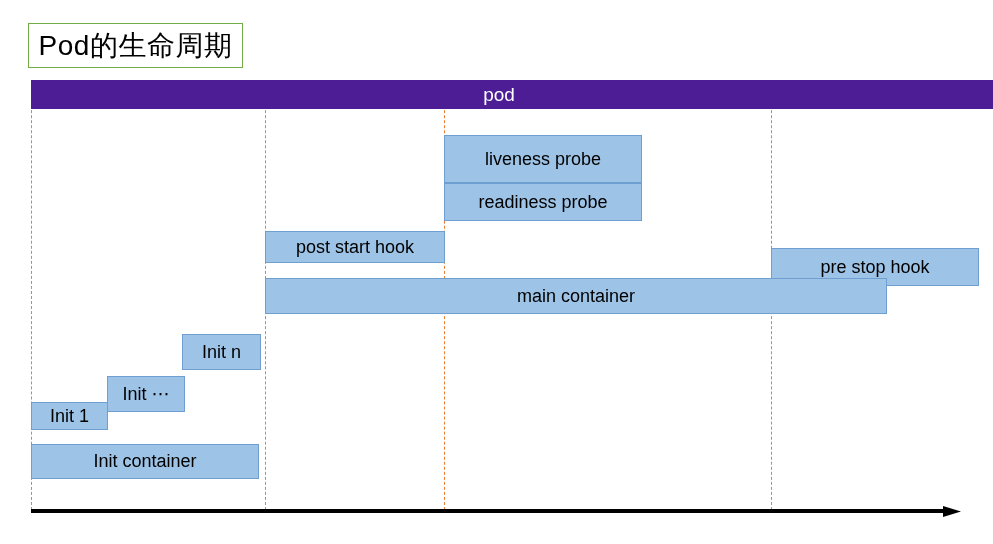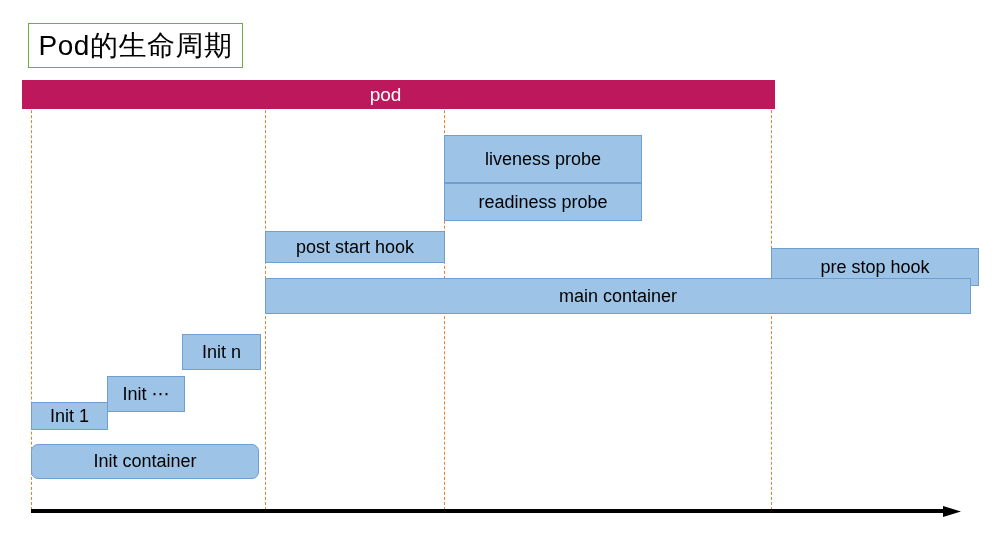--- a/index.html
+++ b/index.html
@@ -34,25 +34,25 @@
     justify-content: center;
     font-size: 28px;
     color: #000000;
     letter-spacing: 0.5px;
     z-index: 6;
   }
 
   
   .pod-bar {
     position: absolute;
-    left: 22px;
+    left: 31px;
     top: 80px;
-    width: 753px;
+    width: 962px;
     height: 29px;
-    background: #be185d;
+    background: #4c1d95;
     display: flex;
     align-items: center;
     justify-content: center;
     font-size: 19px;
     color: #ffffff;
     z-index: 4;
   }
   .pod-bar .pod-label {
     position: relative;
     left: -13px;
@@ -120,37 +120,37 @@
   </div>
 
   <div class="bbox" style="left:265px; top:231px; width:180px; height:32px;">
     <span>post start hook</span>
   </div>
 
   <div class="bbox" style="left:771px; top:248px; width:208px; height:38px;">
     <span>pre stop hook</span>
   </div>
 
-  <div class="bbox" style="left:265px; top:278px; width:706px; height:36px;">
+  <div class="bbox" style="left:265px; top:278px; width:622px; height:36px;">
     <span>main container</span>
   </div>
 
   <div class="bbox" style="left:182px; top:334px; width:79px; height:36px;">
     <span>Init n</span>
   </div>
 
   <div class="bbox" style="left:107px; top:376px; width:78px; height:36px;">
     <span>Init ⋯</span>
   </div>
 
   <div class="bbox" style="left:31px; top:402px; width:77px; height:28px;">
     <span>Init 1</span>
   </div>
 
-  <div class="bbox" style="left:31px; top:444px; width:228px; height:35px;border-radius:7px;">
+  <div class="bbox" style="left:31px; top:444px; width:228px; height:35px;">
     <span>Init container</span>
   </div>
 
   <svg class="axis" viewBox="0 0 930 12" preserveAspectRatio="none">
     <line x1="0" y1="5" x2="916" y2="5" stroke="#000000" stroke-width="4"></line>
     <polygon points="912,0 930,5.5 912,11" fill="#000000"></polygon>
   </svg>
 
 </div>
 

